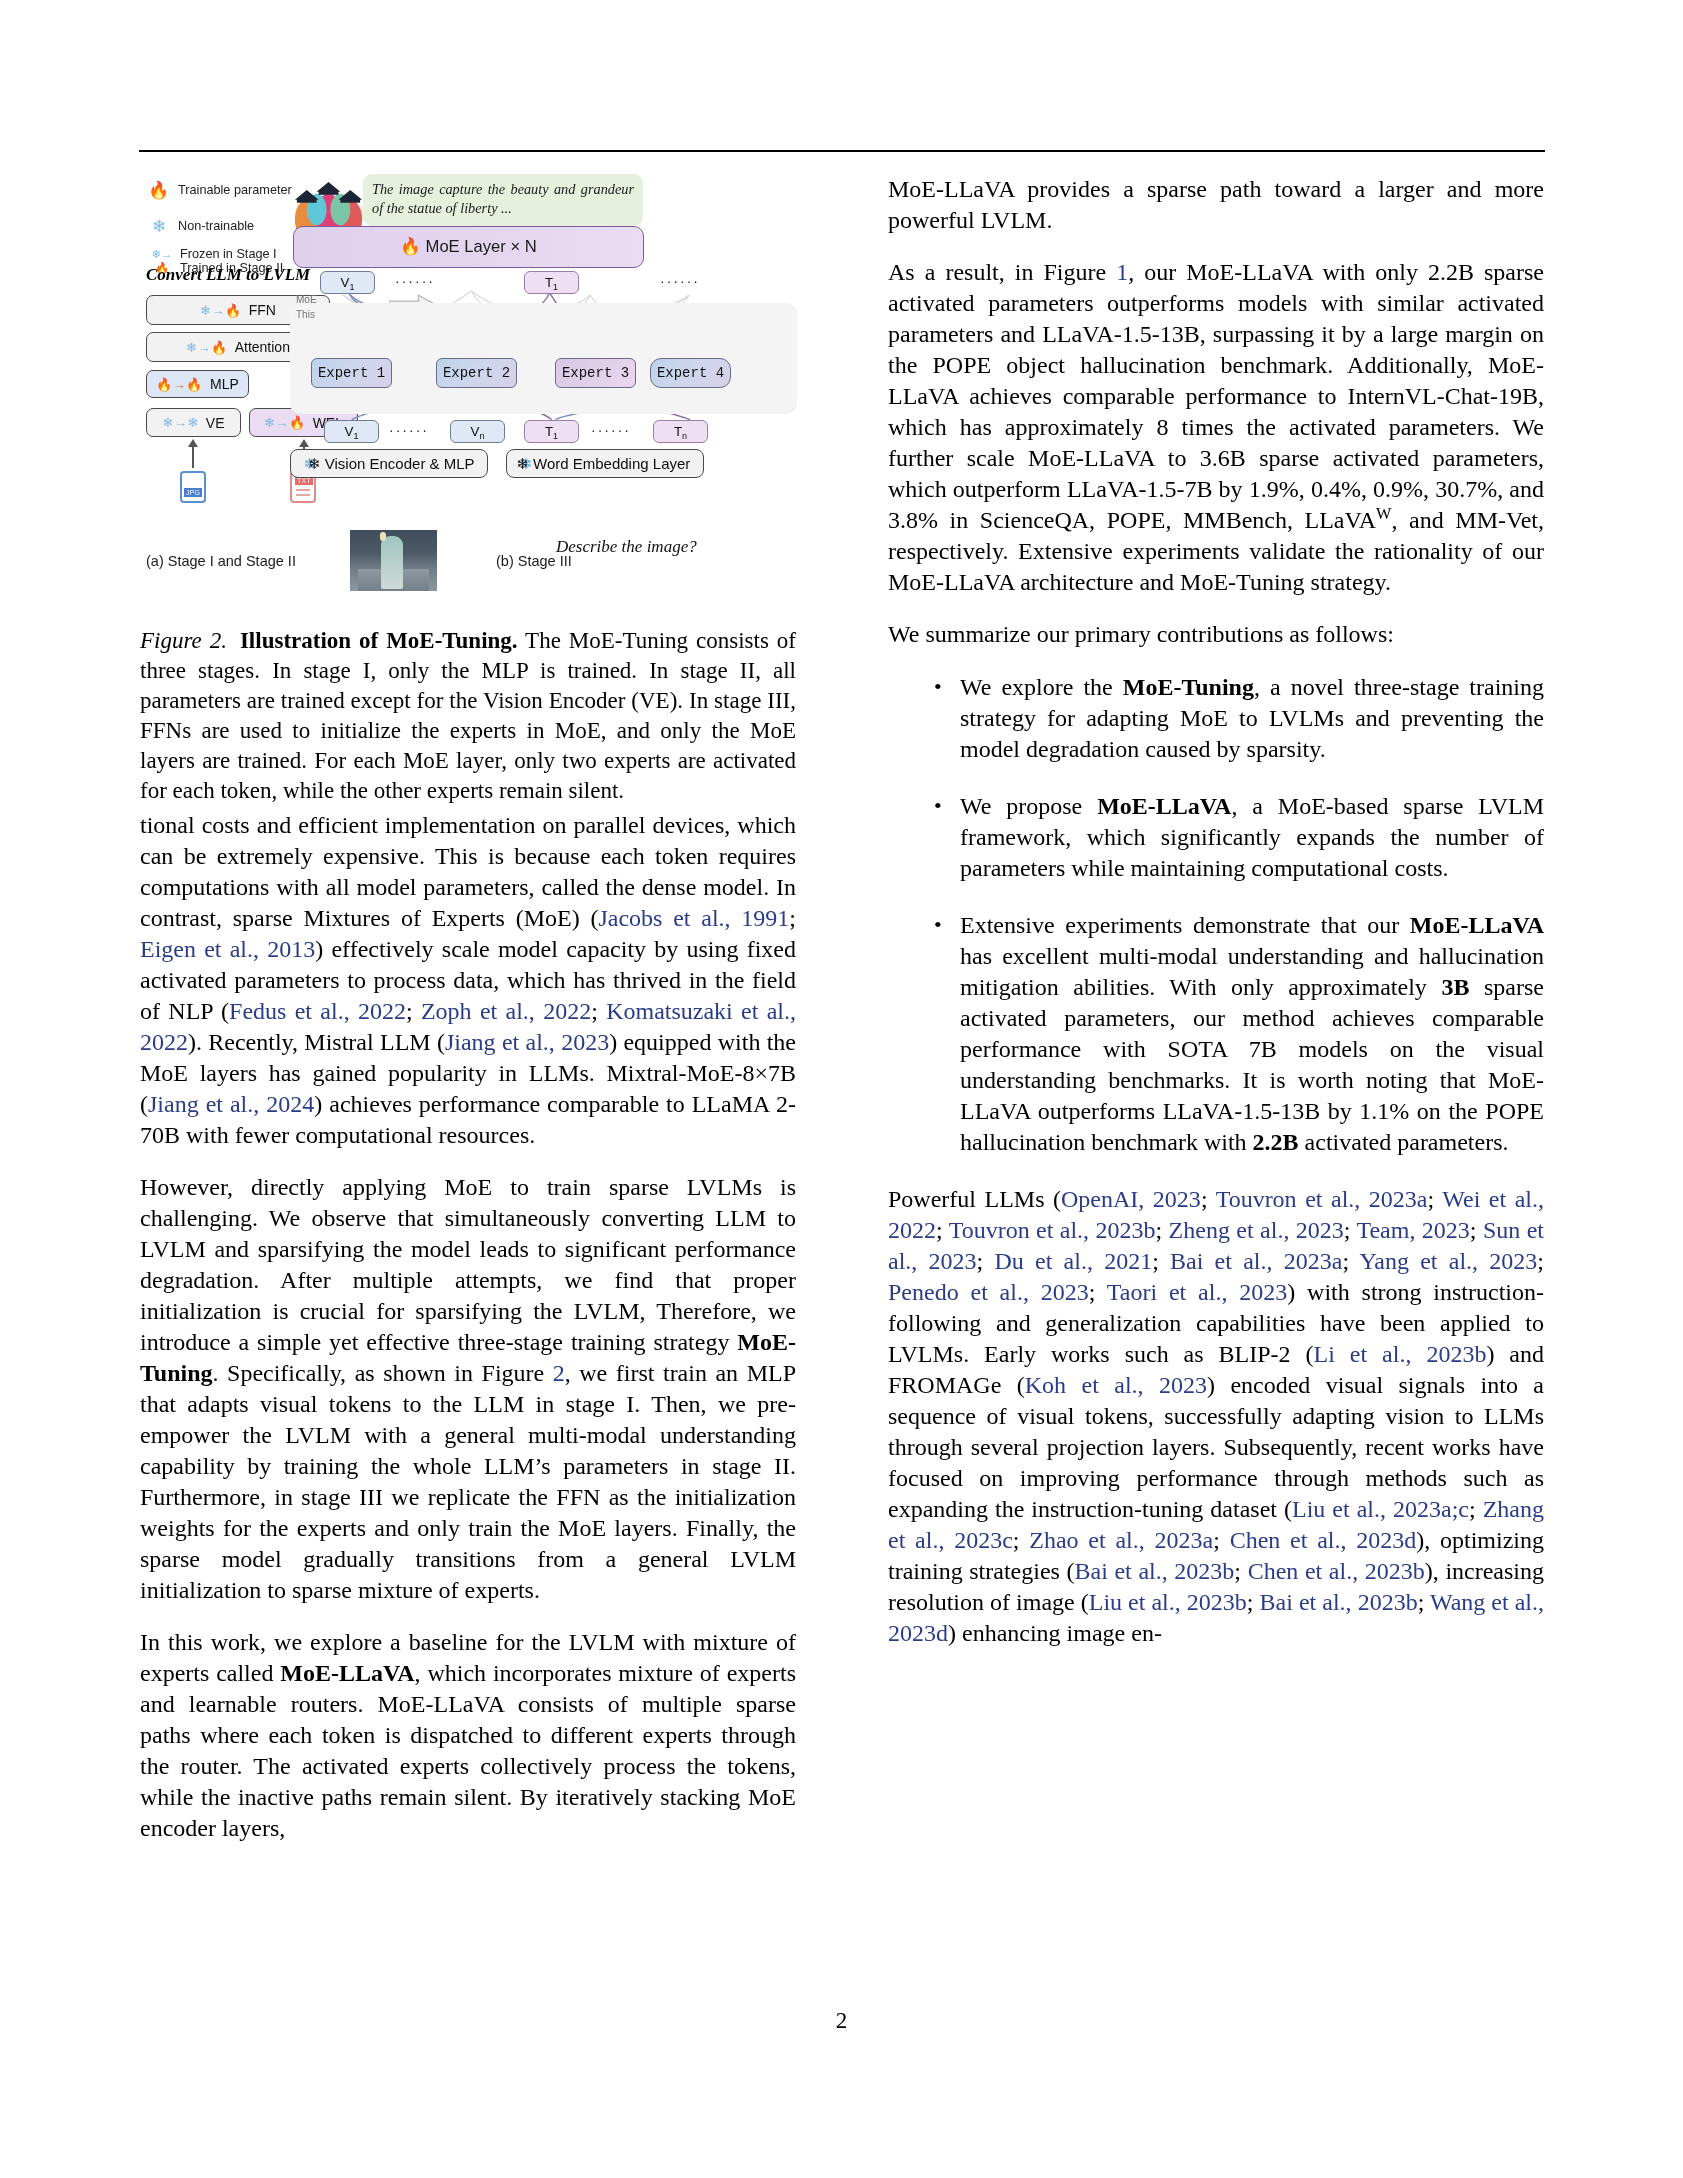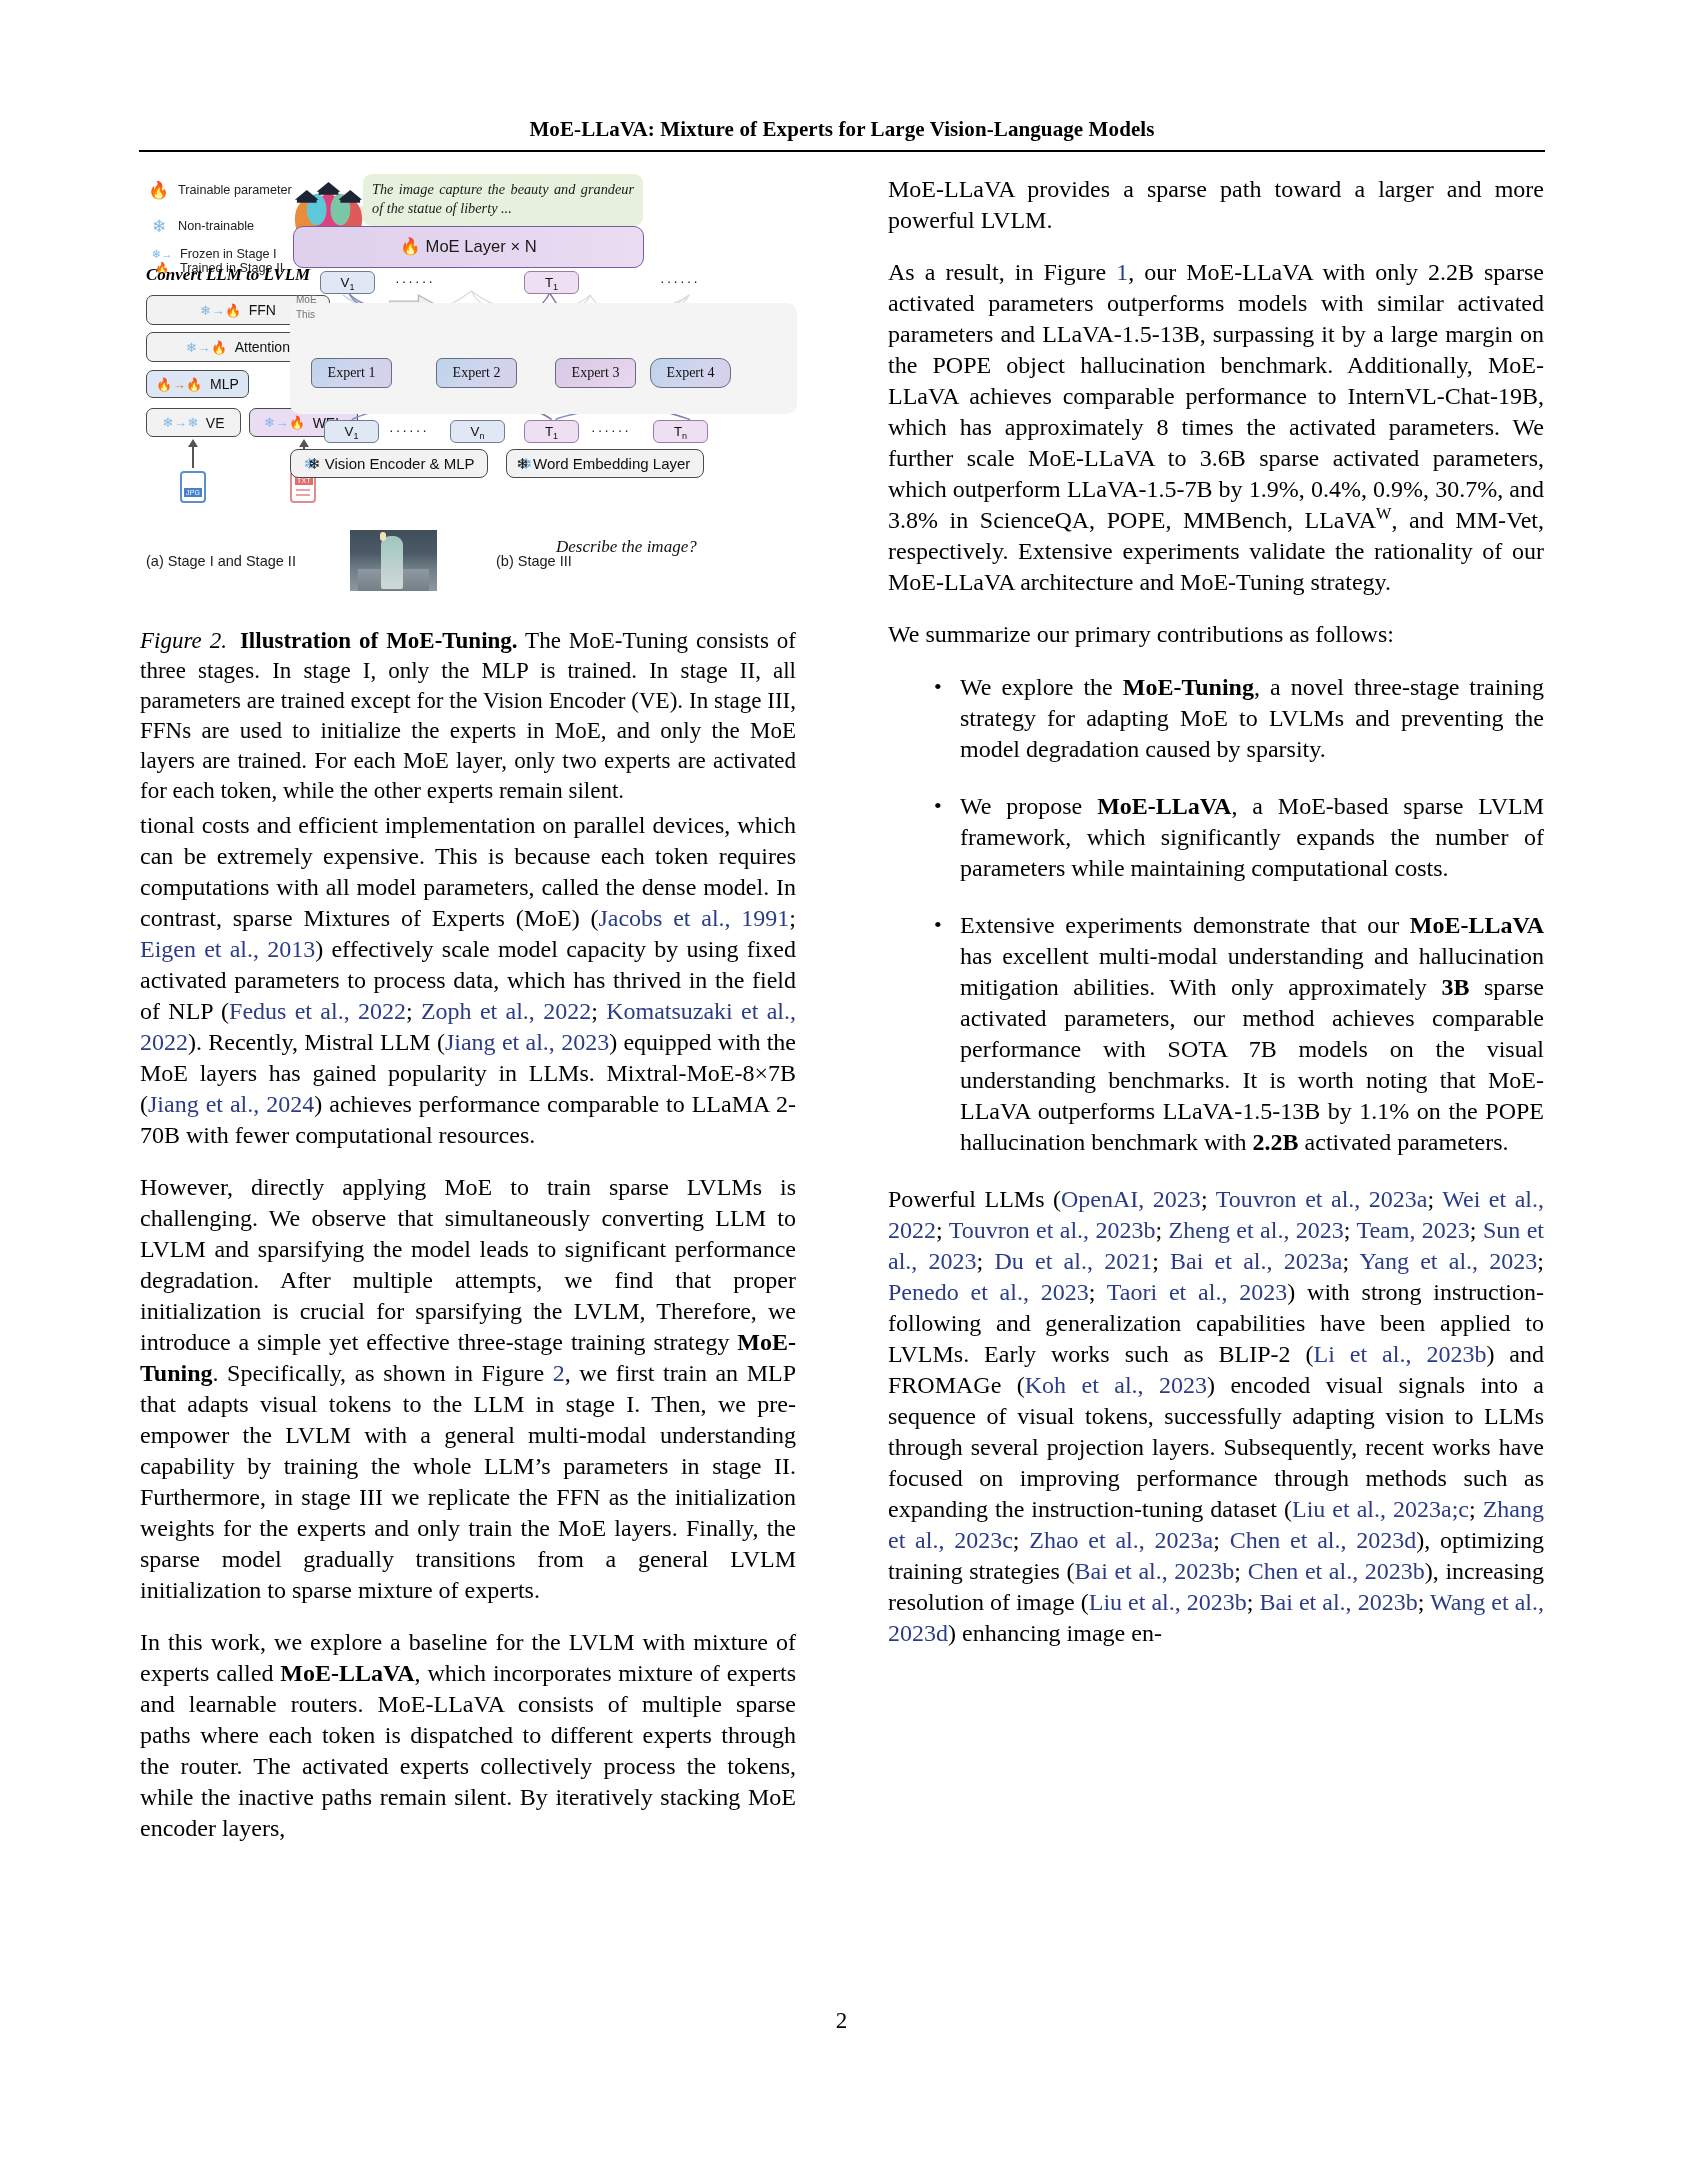--- a/index.html
+++ b/index.html
@@ -304,21 +304,21 @@
 
   .expert {
     position: absolute;
     box-sizing: border-box;
     width: 81px; height: 30px;
     border: 1.5px solid #6b6b84;
     border-radius: 6px;
     display: flex;
     align-items: center;
     justify-content: center;
-    font-family: Liberation Serif, serif;
+    font-family: Liberation Mono, monospace;
     font-size: 14px;
     color: #101010;
     background: linear-gradient(135deg,#bcd3ea 0%,#cfd6ee 50%,#d8cfe9 100%);
   }
   .expert.purple { background: linear-gradient(135deg,#d7c9e6 0%,#e0cfe8 50%,#e9d8ef 100%); }
 
   .enc-box {
     position: absolute;
     box-sizing: border-box;
     border: 1.6px solid #4a4a4a;
@@ -380,21 +380,20 @@
     width: 1683px;
     text-align: center;
     font-size: 23px;
   }
 </style>
 </head>
 <body>
 
 <div class="page">
 
-  <div class="running-head">MoE-LLaVA: Mixture of Experts for Large Vision-Language Models</div>
   <div class="head-rule"></div>
 
   <div class="figure">
 
     <div class="legend-item" style="left:6px; top:6px;">
       <span class="glyph">🔥</span>
       <span class="ltext">Trainable parameter</span>
     </div>
     <div class="legend-item" style="left:6px; top:42px;">
       <span class="glyph" style="color:#7db8e8;">❄</span>

